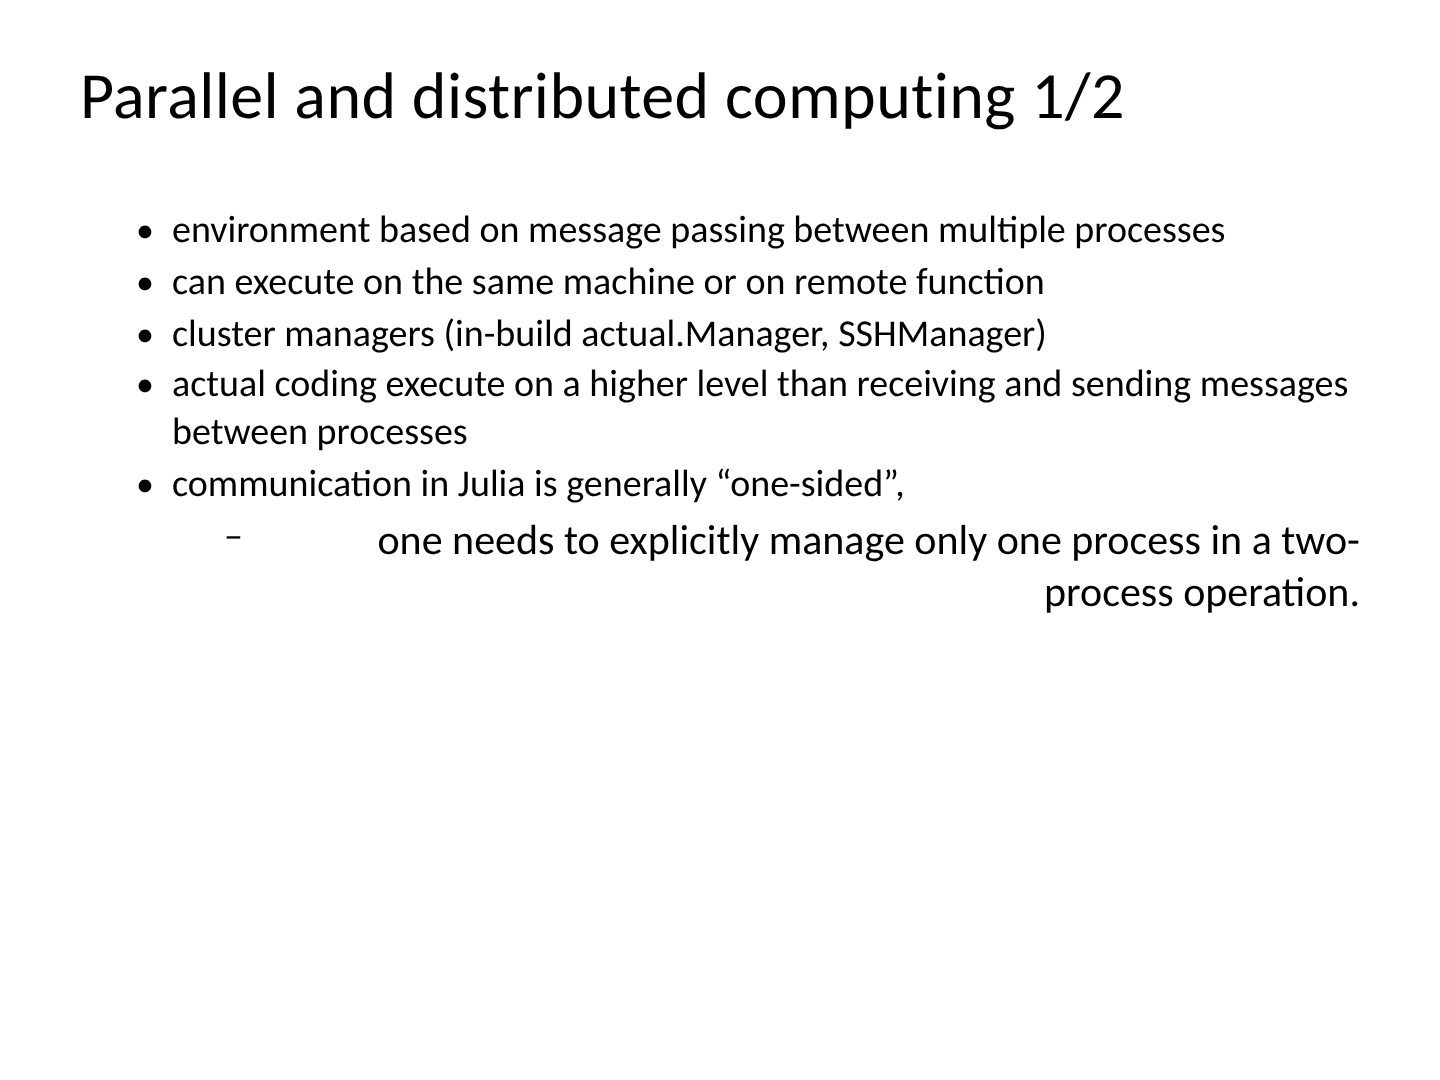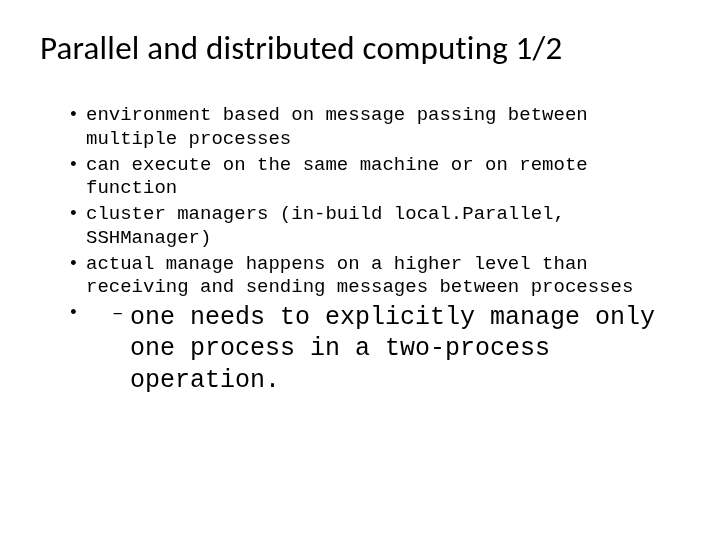--- a/index.html
+++ b/index.html
@@ -22,21 +22,20 @@
     }
     .title {
       font-size: 33px;
       font-weight: 400;
       margin-bottom: 36px;
       letter-spacing: 0.2px;
     }
     .bullet-list {
       list-style: none;
       padding-left: 28px;
-      font-family: Liberation Mono, monospace;
     }
     .bullet-item {
       position: relative;
       font-size: 19px;
       line-height: 1.25;
       margin-bottom: 2px;
       padding-left: 18px;
     }
     .bullet-item::before {
       content: "•";
@@ -45,23 +44,24 @@
       top: 0;
       font-size: 18px;
     }
     .sub-list {
       list-style: none;
       padding-left: 26px;
       margin-top: 2px;
     }
     .sub-item {
       position: relative;
-      font-size: 25px;
+      font-size: 21px;
       line-height: 1.25;
       padding-left: 18px;
+      text-align: right;
     }
     .sub-item::before {
       content: "–";
       position: absolute;
       left: 0;
       top: 0;
       font-size: 19px;
     }
   </style>
 </head>
@@ -70,26 +70,27 @@
 <div class="slide">
   <h1 class="title">Parallel and distributed computing 1/2</h1>
   <ul class="bullet-list">
     <li class="bullet-item">
       <span>environment based on message passing between multiple processes</span>
     </li>
     <li class="bullet-item">
       <span>can execute on the same machine or on remote function</span>
     </li>
     <li class="bullet-item">
-      <span>cluster managers (in-build local.Parallel, SSHManager)</span>
+      <span>cluster managers (in-build actual.Manager, SSHManager)</span>
     </li>
     <li class="bullet-item">
-      <span>actual manage happens on a higher level than receiving and sending messages between processes</span>
+      <span>actual coding execute on a higher level than receiving and sending messages between processes</span>
     </li>
     <li class="bullet-item">
+      <span>communication in Julia is generally “one-sided”,</span>
       <ul class="sub-list">
         <li class="sub-item">
           <span>one needs to explicitly manage only one process in a two-process operation.</span>
         </li>
       </ul>
     </li>
   </ul>
 </div>
 
 </body></html>

